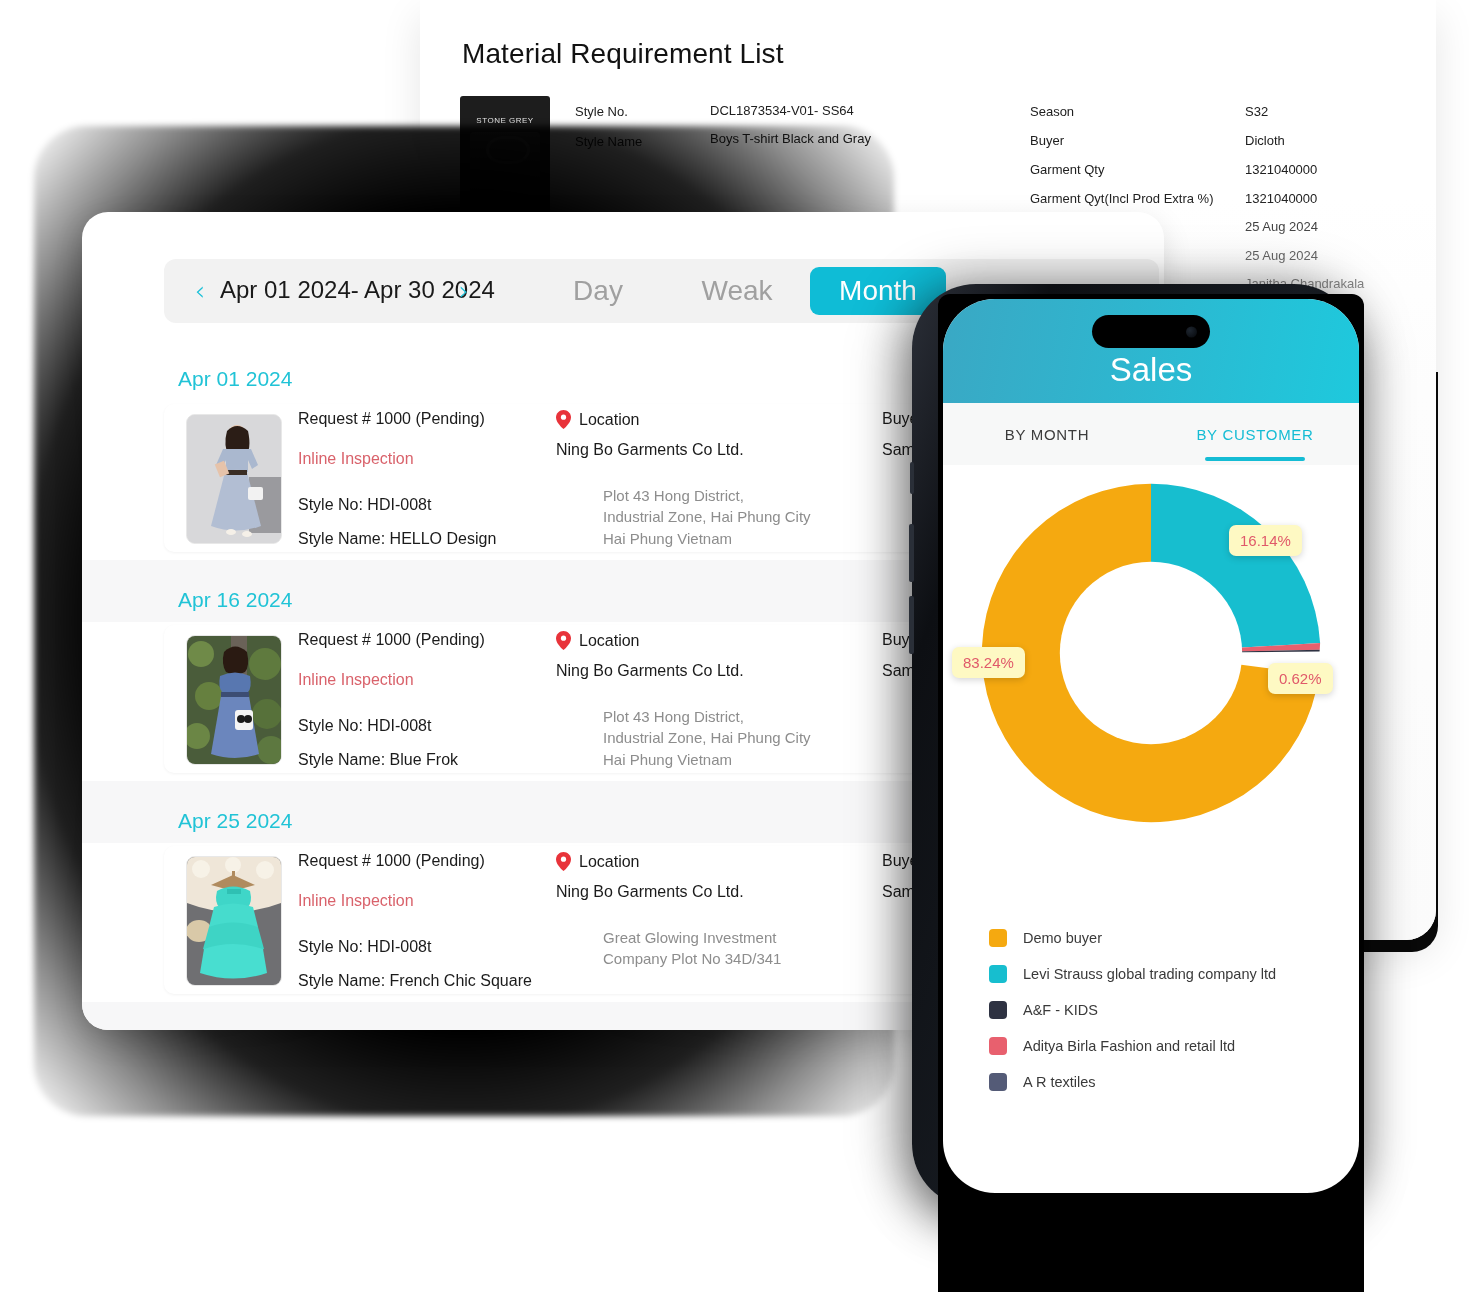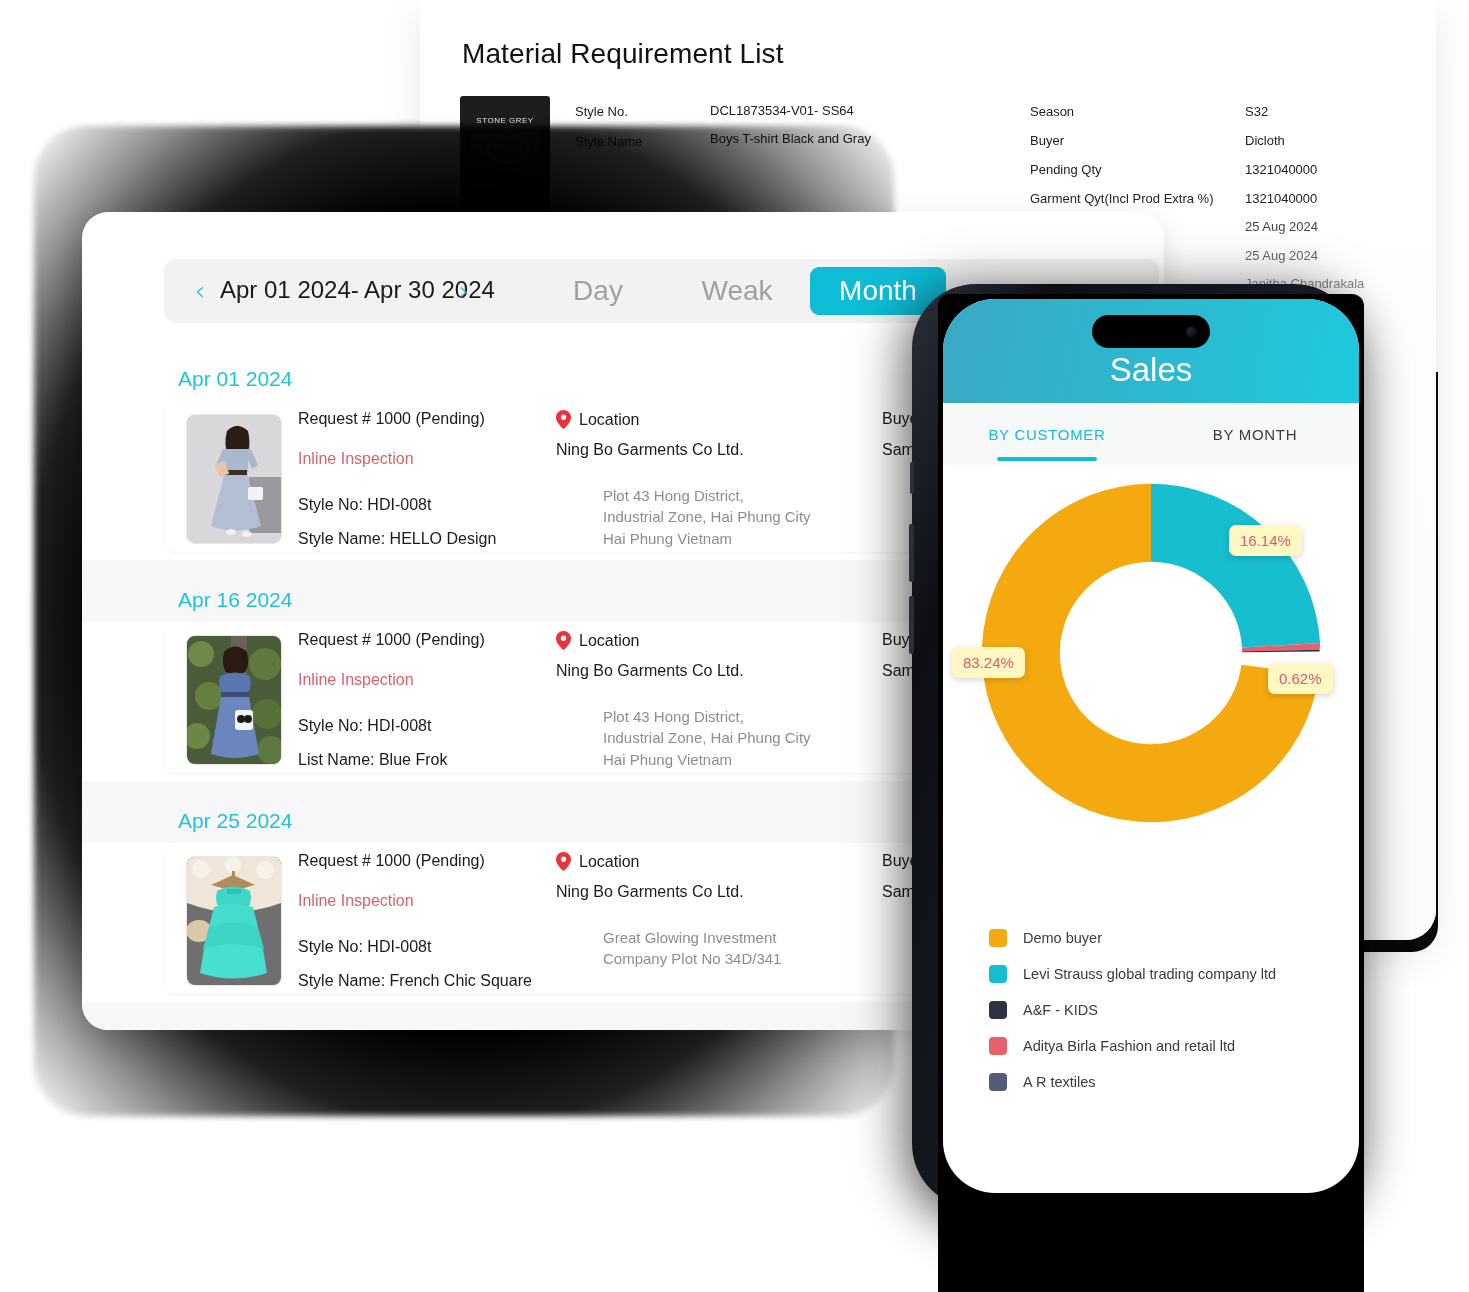--- a/index.html
+++ b/index.html
@@ -203,21 +203,21 @@
 
     <div class="doc-row doc-key" style="left:155px;top:104px;">Style No.</div>
     <div class="doc-row doc-val" style="left:290px;top:103px;">DCL1873534-V01- SS64</div>
     <div class="doc-row doc-key" style="left:155px;top:134px;">Style Name</div>
     <div class="doc-row doc-val" style="left:290px;top:131px;">Boys T-shirt Black and Gray</div>
 
     <div class="doc-row doc-key" style="left:610px;top:104px;">Season</div>
     <div class="doc-row doc-val" style="left:825px;top:104px;">S32</div>
     <div class="doc-row doc-key" style="left:610px;top:133px;">Buyer</div>
     <div class="doc-row doc-val" style="left:825px;top:133px;">Dicloth</div>
-    <div class="doc-row doc-key" style="left:610px;top:162px;">Pending Qty</div>
+    <div class="doc-row doc-key" style="left:610px;top:162px;">Garment Qty</div>
     <div class="doc-row doc-val" style="left:825px;top:162px;">1321040000</div>
     <div class="doc-row doc-key" style="left:610px;top:191px;">Garment Qyt(Incl Prod Extra %)</div>
     <div class="doc-row doc-val" style="left:825px;top:191px;">1321040000</div>
     <div class="doc-row doc-val" style="left:825px;top:219px;">25 Aug 2024</div>
     <div class="doc-row doc-val" style="left:825px;top:248px;">25 Aug 2024</div>
     <div class="doc-row doc-val" style="left:825px;top:276px;">Janitha Chandrakala</div>
 
     <div id="panel-fade"></div>
   </div>
 </div>
@@ -297,21 +297,21 @@
         <rect x="34" y="56" width="28" height="5" fill="#3c4d73"></rect>
         <rect x="48" y="74" width="18" height="20" rx="3" fill="#f4f4f4"></rect>
         <circle cx="54" cy="83" r="4" fill="#1b1b1b"></circle>
           <circle cx="61" cy="83" r="4" fill="#1b1b1b"></circle>
       </svg>
     </div>
     <div class="col-a">
       <div class="req-line">Request # 1000 (Pending)</div>
       <div class="insp-line">Inline Inspection</div>
       <div class="style-line">Style No: HDI-008t</div>
-      <div class="style-line">List Name: Blue Frok</div>
+      <div class="style-line">Style Name: Blue Frok</div>
     </div>
     <div class="col-b">
       <div class="loc-head">
         <svg class="pin" viewBox="0 0 15 19">
           <path d="M7.5 0C3.4 0 0 3.3 0 7.4c0 5.5 7.5 11.6 7.5 11.6S15 12.9 15 7.4C15 3.3 11.6 0 7.5 0z" fill="#e8333a"></path>
           <circle cx="7.5" cy="7.2" r="2.6" fill="#fff"></circle>
         </svg>
         <span class="loc-label">Location</span>
       </div>
       <div class="loc-name">Ning Bo Garments Co Ltd.</div>
@@ -384,22 +384,22 @@
     <div id="screen">
 
       <div id="phone-header">
         <div id="phone-title">Sales</div>
         <div id="dynamic-island">
           <div id="island-cam"></div>
         </div>
       </div>
 
       <div id="phone-tabs">
+        <div class="ptab">BY MONTH</div>
         <div class="ptab active">BY CUSTOMER</div>
-        <div class="ptab">BY MONTH</div>
       </div>
 
       <div id="donut-wrap">
         <svg viewBox="0 0 400 400" style="position:absolute;left:20px;top:0;width:376px;height:376px;">
 
           <path d="M200 20 A180 180 0 1 0 378.6 223.4 L200 200 Z" fill="#F5A910"></path>
 
           <path d="M200 20 A180 180 0 0 1 379.9 189.4 L200 200 Z" fill="#17BECF"></path>
 
           <path d="M379.9 189.4 A180 180 0 0 1 379.5 196.6 L200 200 Z" fill="#E8606E"></path>

